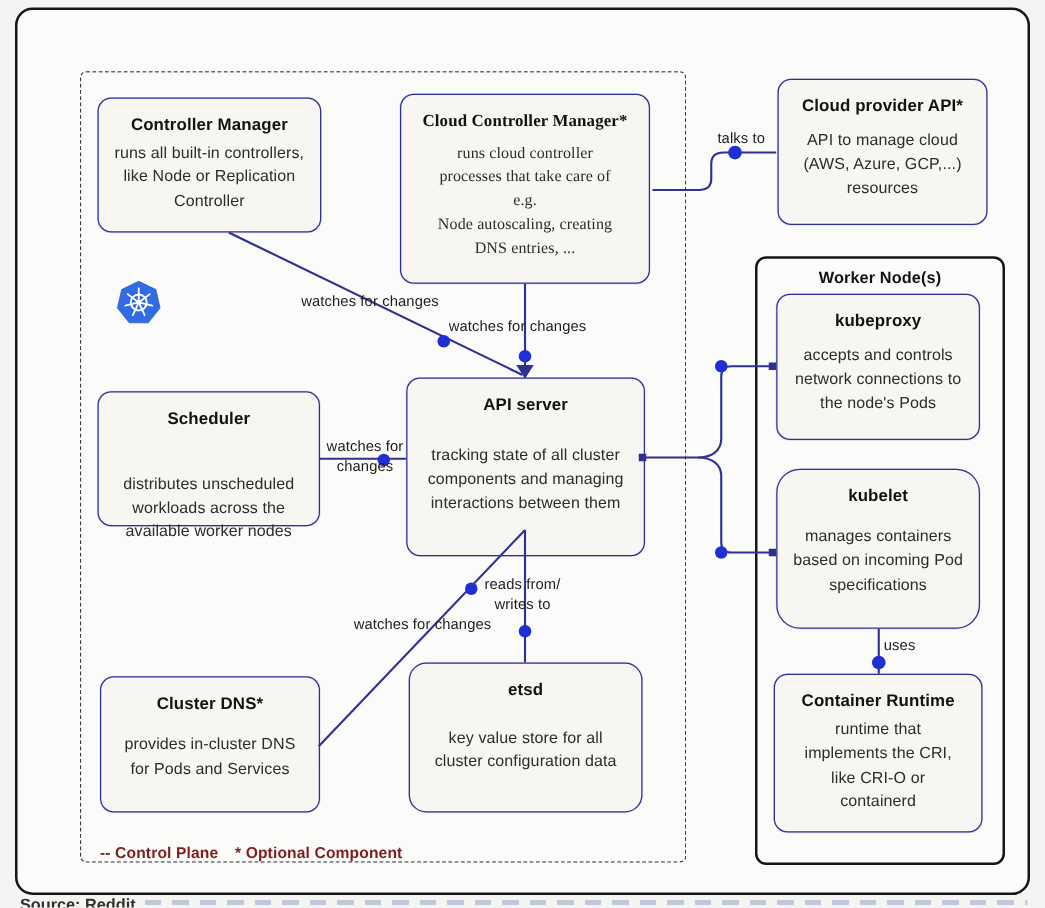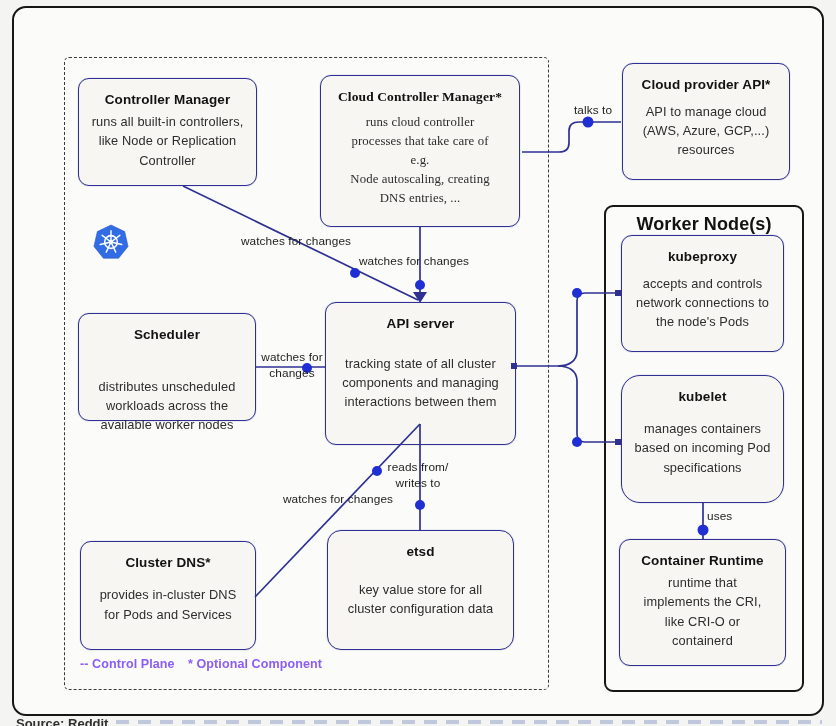--- a/index.html
+++ b/index.html
@@ -16,21 +16,21 @@
   }
   .dashed-frame{
     position:absolute;left:64px;top:57px;width:483px;height:631px;
     border:1.6px dashed #3a3a3a;border-radius:5px;
   }
   .worker-frame{
     position:absolute;left:604px;top:205px;width:196px;height:483px;
     border:2px solid #161616;border-radius:9px;background:#fbfbf9;
   }
   .worker-title{
-    text-align:center;font-weight:bold;font-size:18px;color:#121212;
+    text-align:center;font-weight:bold;font-size:13px;color:#121212;
     padding-top:7px;letter-spacing:.1px;
   }
   .box{
     position:absolute;background:#f7f6f3;
     border:1.8px solid #2e3192;border-radius:11px;
     display:flex;flex-direction:column;
     padding:13px 6px 10px;box-sizing:border-box;
     box-shadow:0 0 0 0.5px rgba(46,49,146,.15);
   }
   .box-title{
@@ -40,21 +40,21 @@
   .box-body{
     flex:1 1 auto;display:flex;align-items:center;justify-content:center;
     text-align:center;font-size:12.8px;color:#2c2c2c;line-height:1.5;
     white-space:pre-line;letter-spacing:.1px;
   }
   .edge-label{
     position:absolute;font-size:11.8px;color:#1d1d1d;text-align:center;
     line-height:1.32;white-space:pre-line;letter-spacing:.1px;
   }
   .legend-item{
-    position:absolute;top:657px;font-size:12.5px;font-weight:bold;color:#8b5cf6;
+    position:absolute;top:675px;font-size:12.5px;font-weight:bold;color:#7f1d1d;
     letter-spacing:.1px;
   }
   .source-caption{
     position:absolute;left:16px;top:716px;font-size:13px;font-weight:bold;color:#30302e;
   }
   .ghost-dashes{
     position:absolute;left:116px;top:720px;width:706px;height:4px;
     background:repeating-linear-gradient(90deg,#b6c0d8 0 13px,transparent 13px 22px);
     opacity:.85;
   }

